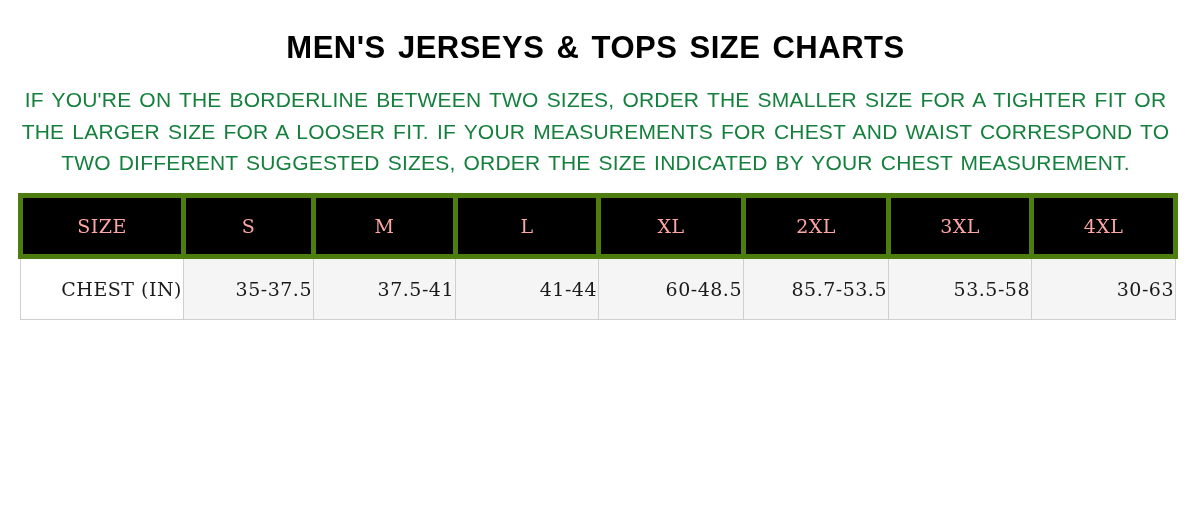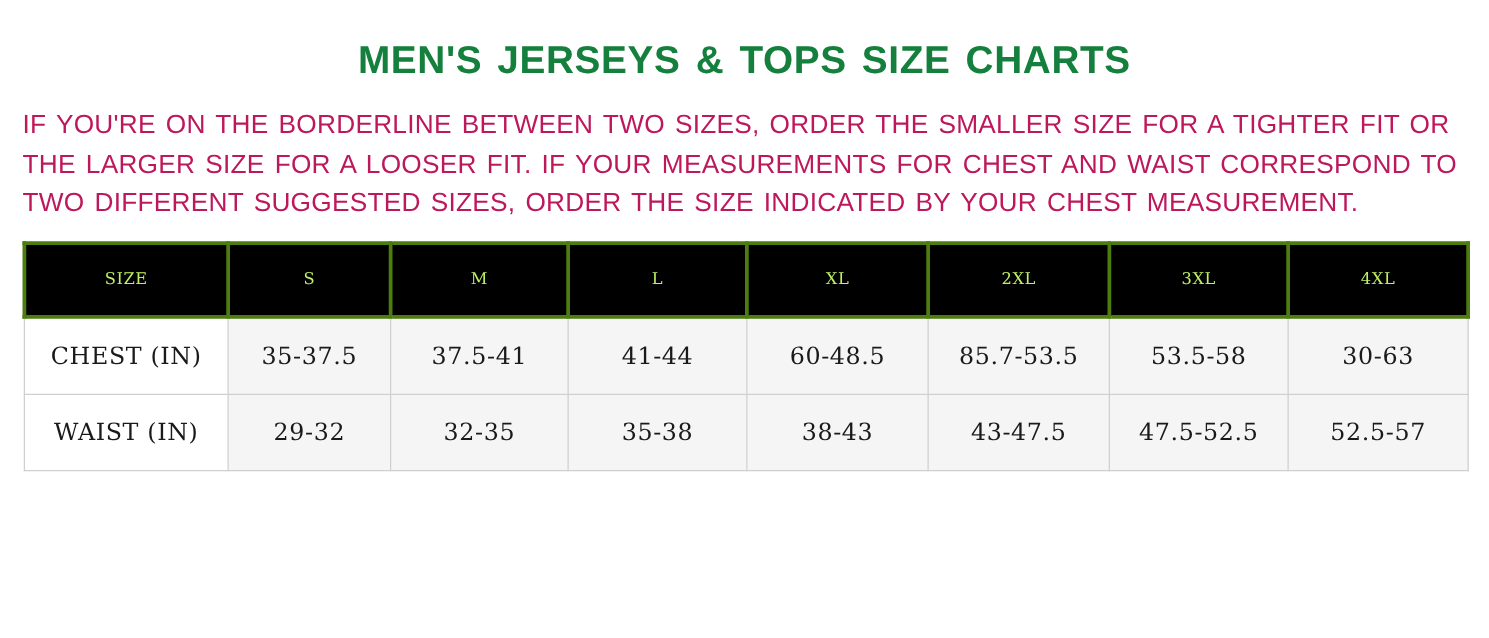--- a/index.html
+++ b/index.html
@@ -18,33 +18,33 @@
     width: 1191px;
     height: 510px;
     position: relative;
     box-sizing: border-box;
   }
   .title {
     text-align: center;
     font-size: 31px;
     font-weight: bold;
     letter-spacing: 0.5px;
-    color: #15803d;
+    color: #000000;
     margin: 30px 0 0 0;
     padding: 0 20px;
     word-spacing: 3px;
   }
   .intro {
     margin: 18px 18px 0 18px;
     font-size: 21px;
     line-height: 1.5;
-    color: #be185d;
+    color: #15803d;
     letter-spacing: 0.2px;
     word-spacing: 2px;
-    text-align: left;
+    text-align: center;
   }
   .table-wrap {
     margin: 14px 18px 0 18px;
   }
   table.size-chart {
     border-collapse: collapse;
     width: 1155px;
     table-layout: fixed;
     font-family: "DejaVu Serif", serif;
   }
@@ -53,28 +53,29 @@
     border: 1px solid #cfcfcf;
     text-align: center;
     vertical-align: middle;
     height: 58px;
     font-size: 19px;
     font-weight: normal;
     letter-spacing: 0.5px;
   }
   table.size-chart thead th {
     background: #000000;
-    color: #bef264;
-    border: 3px solid #4d7c0f;
-    font-size: 13px;
+    color: #fca5a5;
+    border: 5px solid #4d7c0f;
+    font-size: 19px;
     height: 54px;
   }
   table.size-chart tbody tr td {
     background: #f5f5f5;
     color: #1a1a1a;
+    text-align: right;
   }
   table.size-chart tbody tr td.rowhead {
     background: #ffffff;
     color: #1a1a1a;
   }
   
   col.c0 { width: 163px; }
   col.c1 { width: 130px; }
   col.c2 { width: 142px; }
   col.c3 { width: 143px; }
@@ -120,27 +121,17 @@
         <tr>
           <td class="rowhead">CHEST (IN)</td>
           <td>35-37.5</td>
           <td>37.5-41</td>
           <td>41-44</td>
           <td>60-48.5</td>
           <td>85.7-53.5</td>
           <td>53.5-58</td>
           <td>30-63</td>
         </tr>
-        <tr>
-          <td class="rowhead">WAIST (IN)</td>
-          <td>29-32</td>
-          <td>32-35</td>
-          <td>35-38</td>
-          <td>38-43</td>
-          <td>43-47.5</td>
-          <td>47.5-52.5</td>
-          <td>52.5-57</td>
-        </tr>
       </tbody>
     </table>
   </div>
 
 </div>
 
 </body></html>

